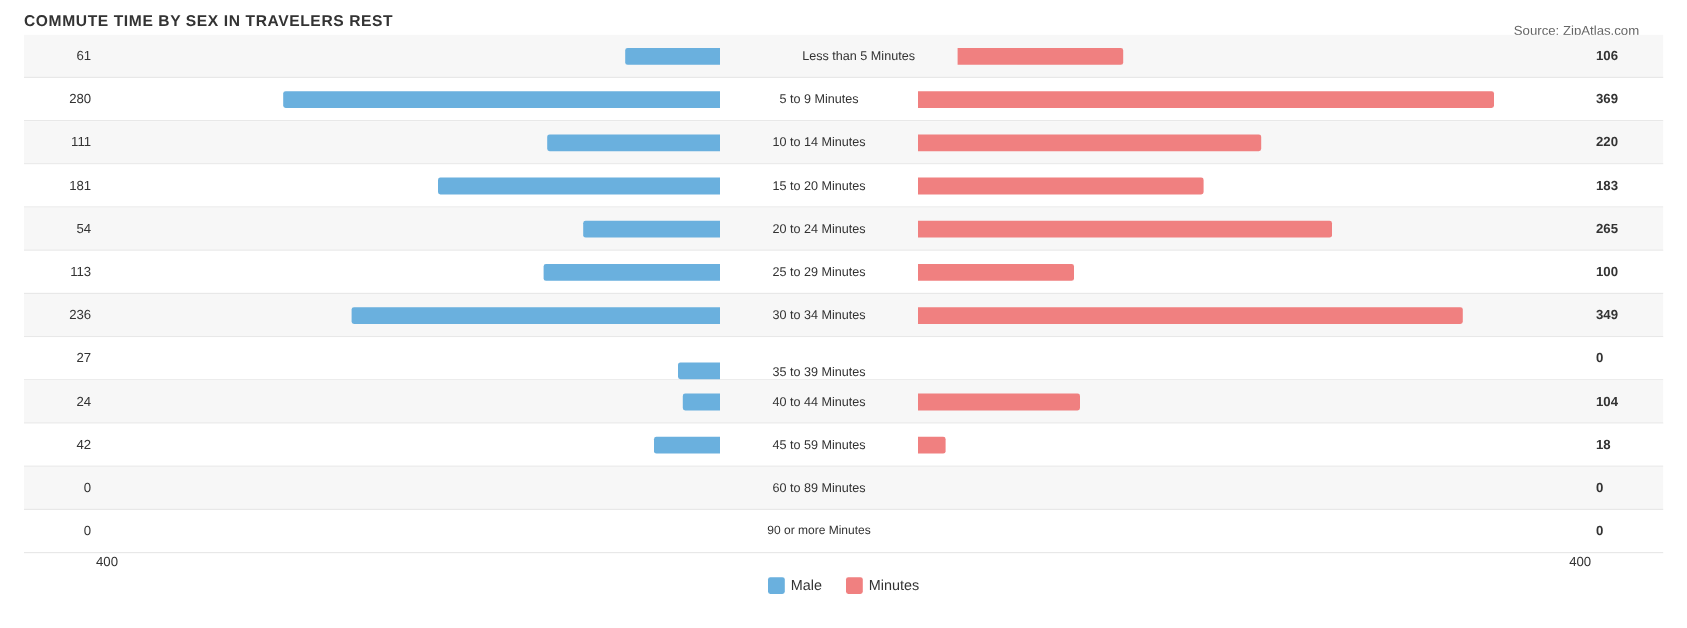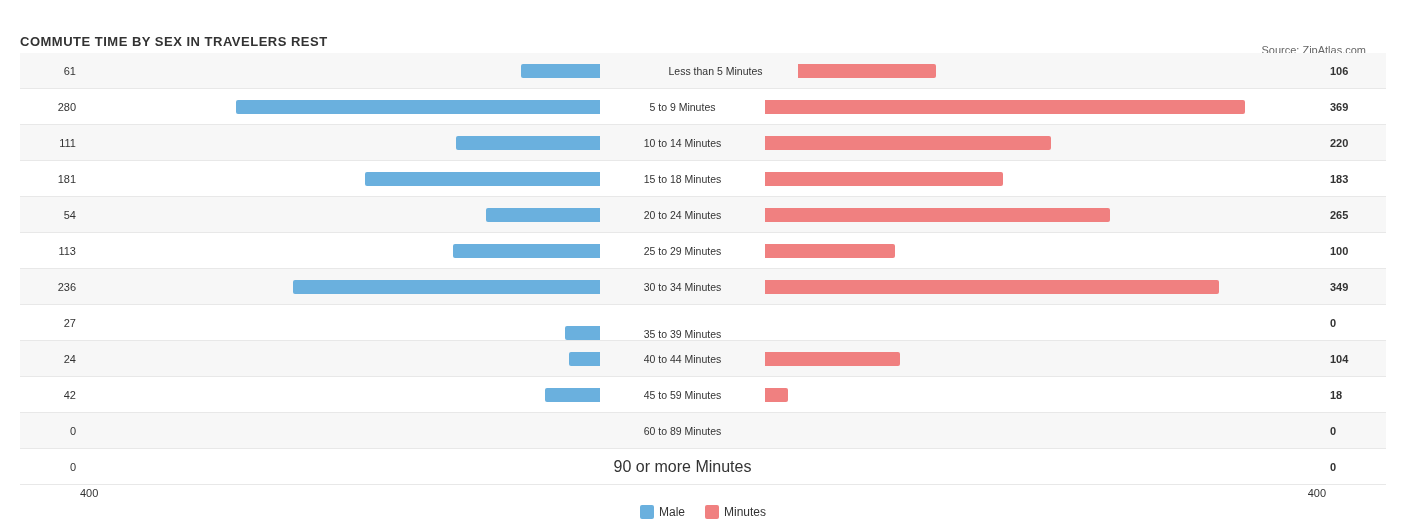--- a/index.html
+++ b/index.html
@@ -10,21 +10,20 @@
       min-height: 523px;
       padding: 10px 20px;
     }
     .chart-title {
       font-size: 13px;
       font-weight: bold;
       text-transform: uppercase;
       color: #333;
       letter-spacing: 0.5px;
       margin-bottom: 4px;
-      margin-top: 24px;
     }
     .source {
       font-size: 11px;
       color: #666;
       text-align: right;
       position: absolute;
       top: 10px;
       right: 20px;
     }
     .chart-container {
@@ -150,21 +149,21 @@
         <div class="right-value">220</div>
       </div>
       <div class="row">
         <div class="left-value">181</div>
         <div style="flex: 1 1 0%; display: flex; align-items: center; position: relative; height: 100%;">
           <div style="width: 520px; display: flex; flex-direction: column; justify-content: center; align-items: flex-end; gap: 2px;">
             <div style="display: flex; justify-content: flex-end; width: 100%;">
               <div style="background: rgb(106, 176, 222); height: 14px; border-radius: 2px 0px 0px 2px; width: 235px;"></div>
             </div>
           </div>
-          <div style="width: 165px; flex-shrink: 0; text-align: center; font-size: 10.5px; color: rgb(51, 51, 51); z-index: 2; padding: 0px 4px;">15 to 18 Minutes</div>
+          <div style="width: 165px; flex-shrink: 0; text-align: center; font-size: 10.5px; color: rgb(51, 51, 51); z-index: 2; padding: 0px 4px;">15 to 20 Minutes</div>
           <div style="width: 520px; display: flex; flex-direction: column; justify-content: center; align-items: flex-start; gap: 2px;">
             <div style="display: flex; justify-content: flex-start; width: 100%;">
               <div style="background: rgb(240, 128, 128); height: 14px; border-radius: 0px 2px 2px 0px; width: 238px;"></div>
             </div>
           </div>
         </div>
         <div class="right-value">183</div>
       </div>
       <div class="row">
         <div class="left-value">54</div>
@@ -286,21 +285,21 @@
         <div class="right-value">0</div>
       </div>
       <div class="row">
         <div class="left-value">0</div>
         <div style="flex: 1 1 0%; display: flex; align-items: center; position: relative; height: 100%;">
           <div style="width: 520px; display: flex; flex-direction: column; justify-content: center; align-items: flex-end; gap: 2px;">
             <div style="display: flex; justify-content: flex-end; width: 100%;">
               <div style="background: rgb(106, 176, 222); height: 14px; border-radius: 2px 0px 0px 2px; width: 0px;"></div>
             </div>
           </div>
-          <div style="width: 165px; flex-shrink: 0; text-align: center; font-size: 16px; color: rgb(51, 51, 51); z-index: 2; padding: 0px 4px;">90 or more Minutes</div>
+          <div style="width: 165px; flex-shrink: 0; text-align: center; font-size: 10px; color: rgb(51, 51, 51); z-index: 2; padding: 0px 4px;">90 or more Minutes</div>
           <div style="width: 520px; display: flex; flex-direction: column; justify-content: center; align-items: flex-start; gap: 2px;">
             <div style="display: flex; justify-content: flex-start; width: 100%;">
               <div style="background: rgb(240, 128, 128); height: 14px; border-radius: 0px 2px 2px 0px; width: 0px;"></div>
             </div>
           </div>
         </div>
         <div class="right-value">0</div>
       </div>
     </div>
   <div class="axis-labels">

